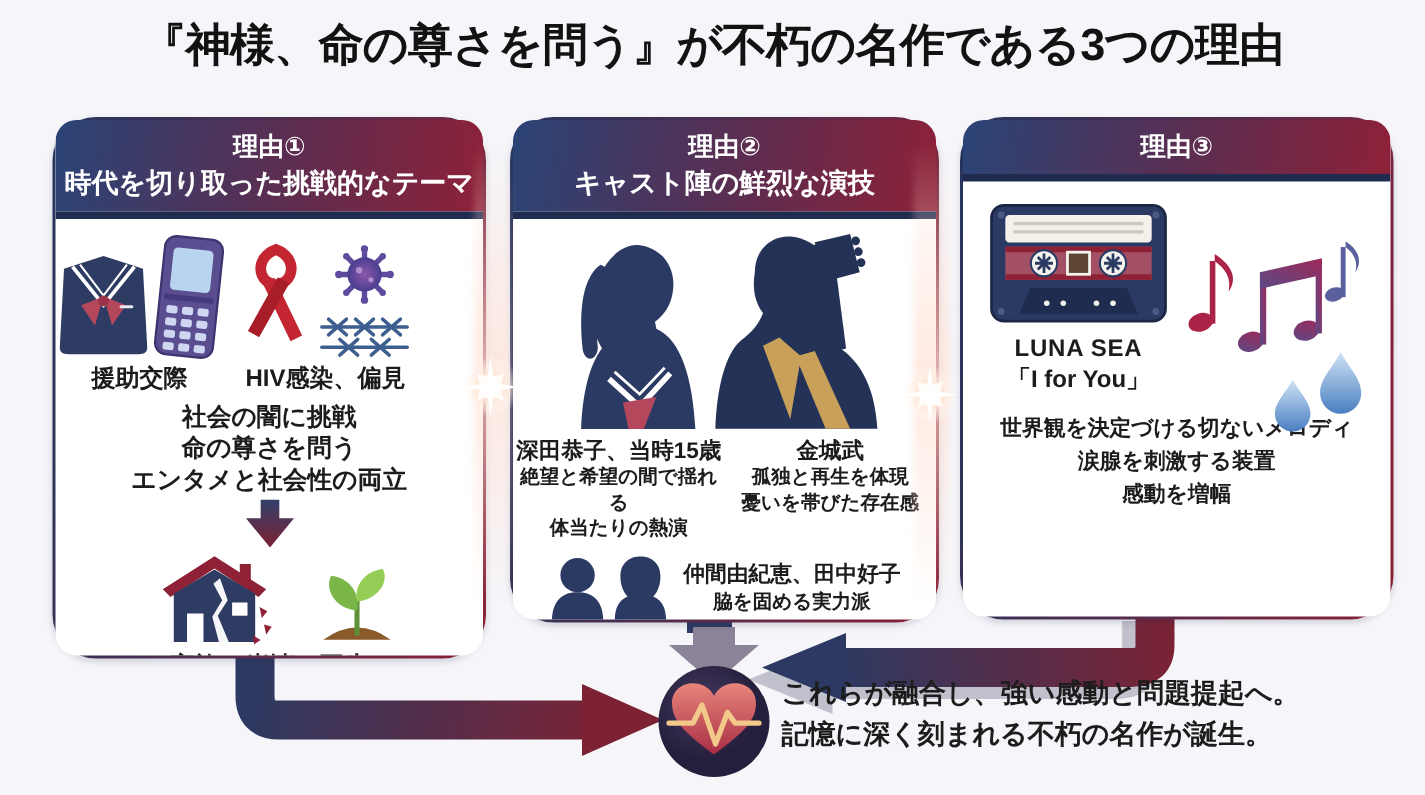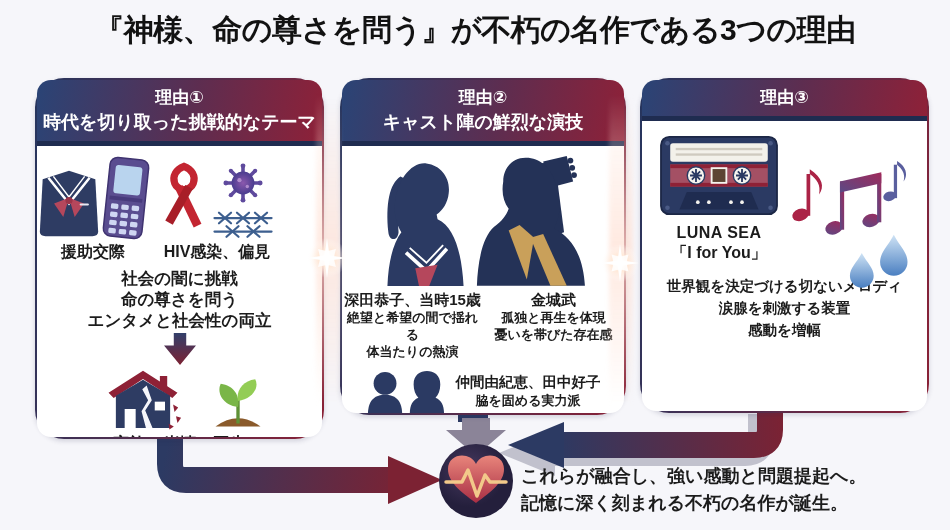--- a/index.html
+++ b/index.html
@@ -41,21 +41,21 @@
   .music-row{display:flex;justify-content:space-between;padding:14px 12px 0 16px;}
   .music-left{display:flex;flex-direction:column;align-items:center;}
   .band{font-size:16px;font-weight:800;margin-top:8px;letter-spacing:.5px;}
   .song{font-size:16px;font-weight:800;margin-top:1px;}
   .notes-wrap{position:relative;width:130px;}
   .drops{position:absolute;right:2px;bottom:-30px;}
   .c3-lines{text-align:center;font-size:14.5px;font-weight:800;line-height:1.5;margin-top:12px;}
   
   #overlay{position:absolute;left:0;top:0;z-index:1;}
   #heartlayer{position:absolute;left:0;top:0;z-index:4;pointer-events:none;}
-  .conclusion{position:absolute;left:521px;top:463px;z-index:6;font-size:18px;font-weight:800;line-height:1.5;}
+  .conclusion{position:absolute;left:521px;top:449px;z-index:6;font-size:18px;font-weight:800;line-height:1.5;}
   
   .flare{position:absolute;width:24px;height:310px;top:95px;z-index:5;filter:blur(2px);
          background:linear-gradient(180deg,rgba(255,255,255,0) 0%,rgba(255,226,214,.75) 50%,rgba(255,255,255,0) 100%);}
   #flare1{left:316px;} #flare2{left:609px;}
   .sparkle{position:absolute;z-index:6;}
   #sparkle1{left:306px;top:237px;} #sparkle2{left:600px;top:243px;}
 </style>
 </head>
 <body>
 

